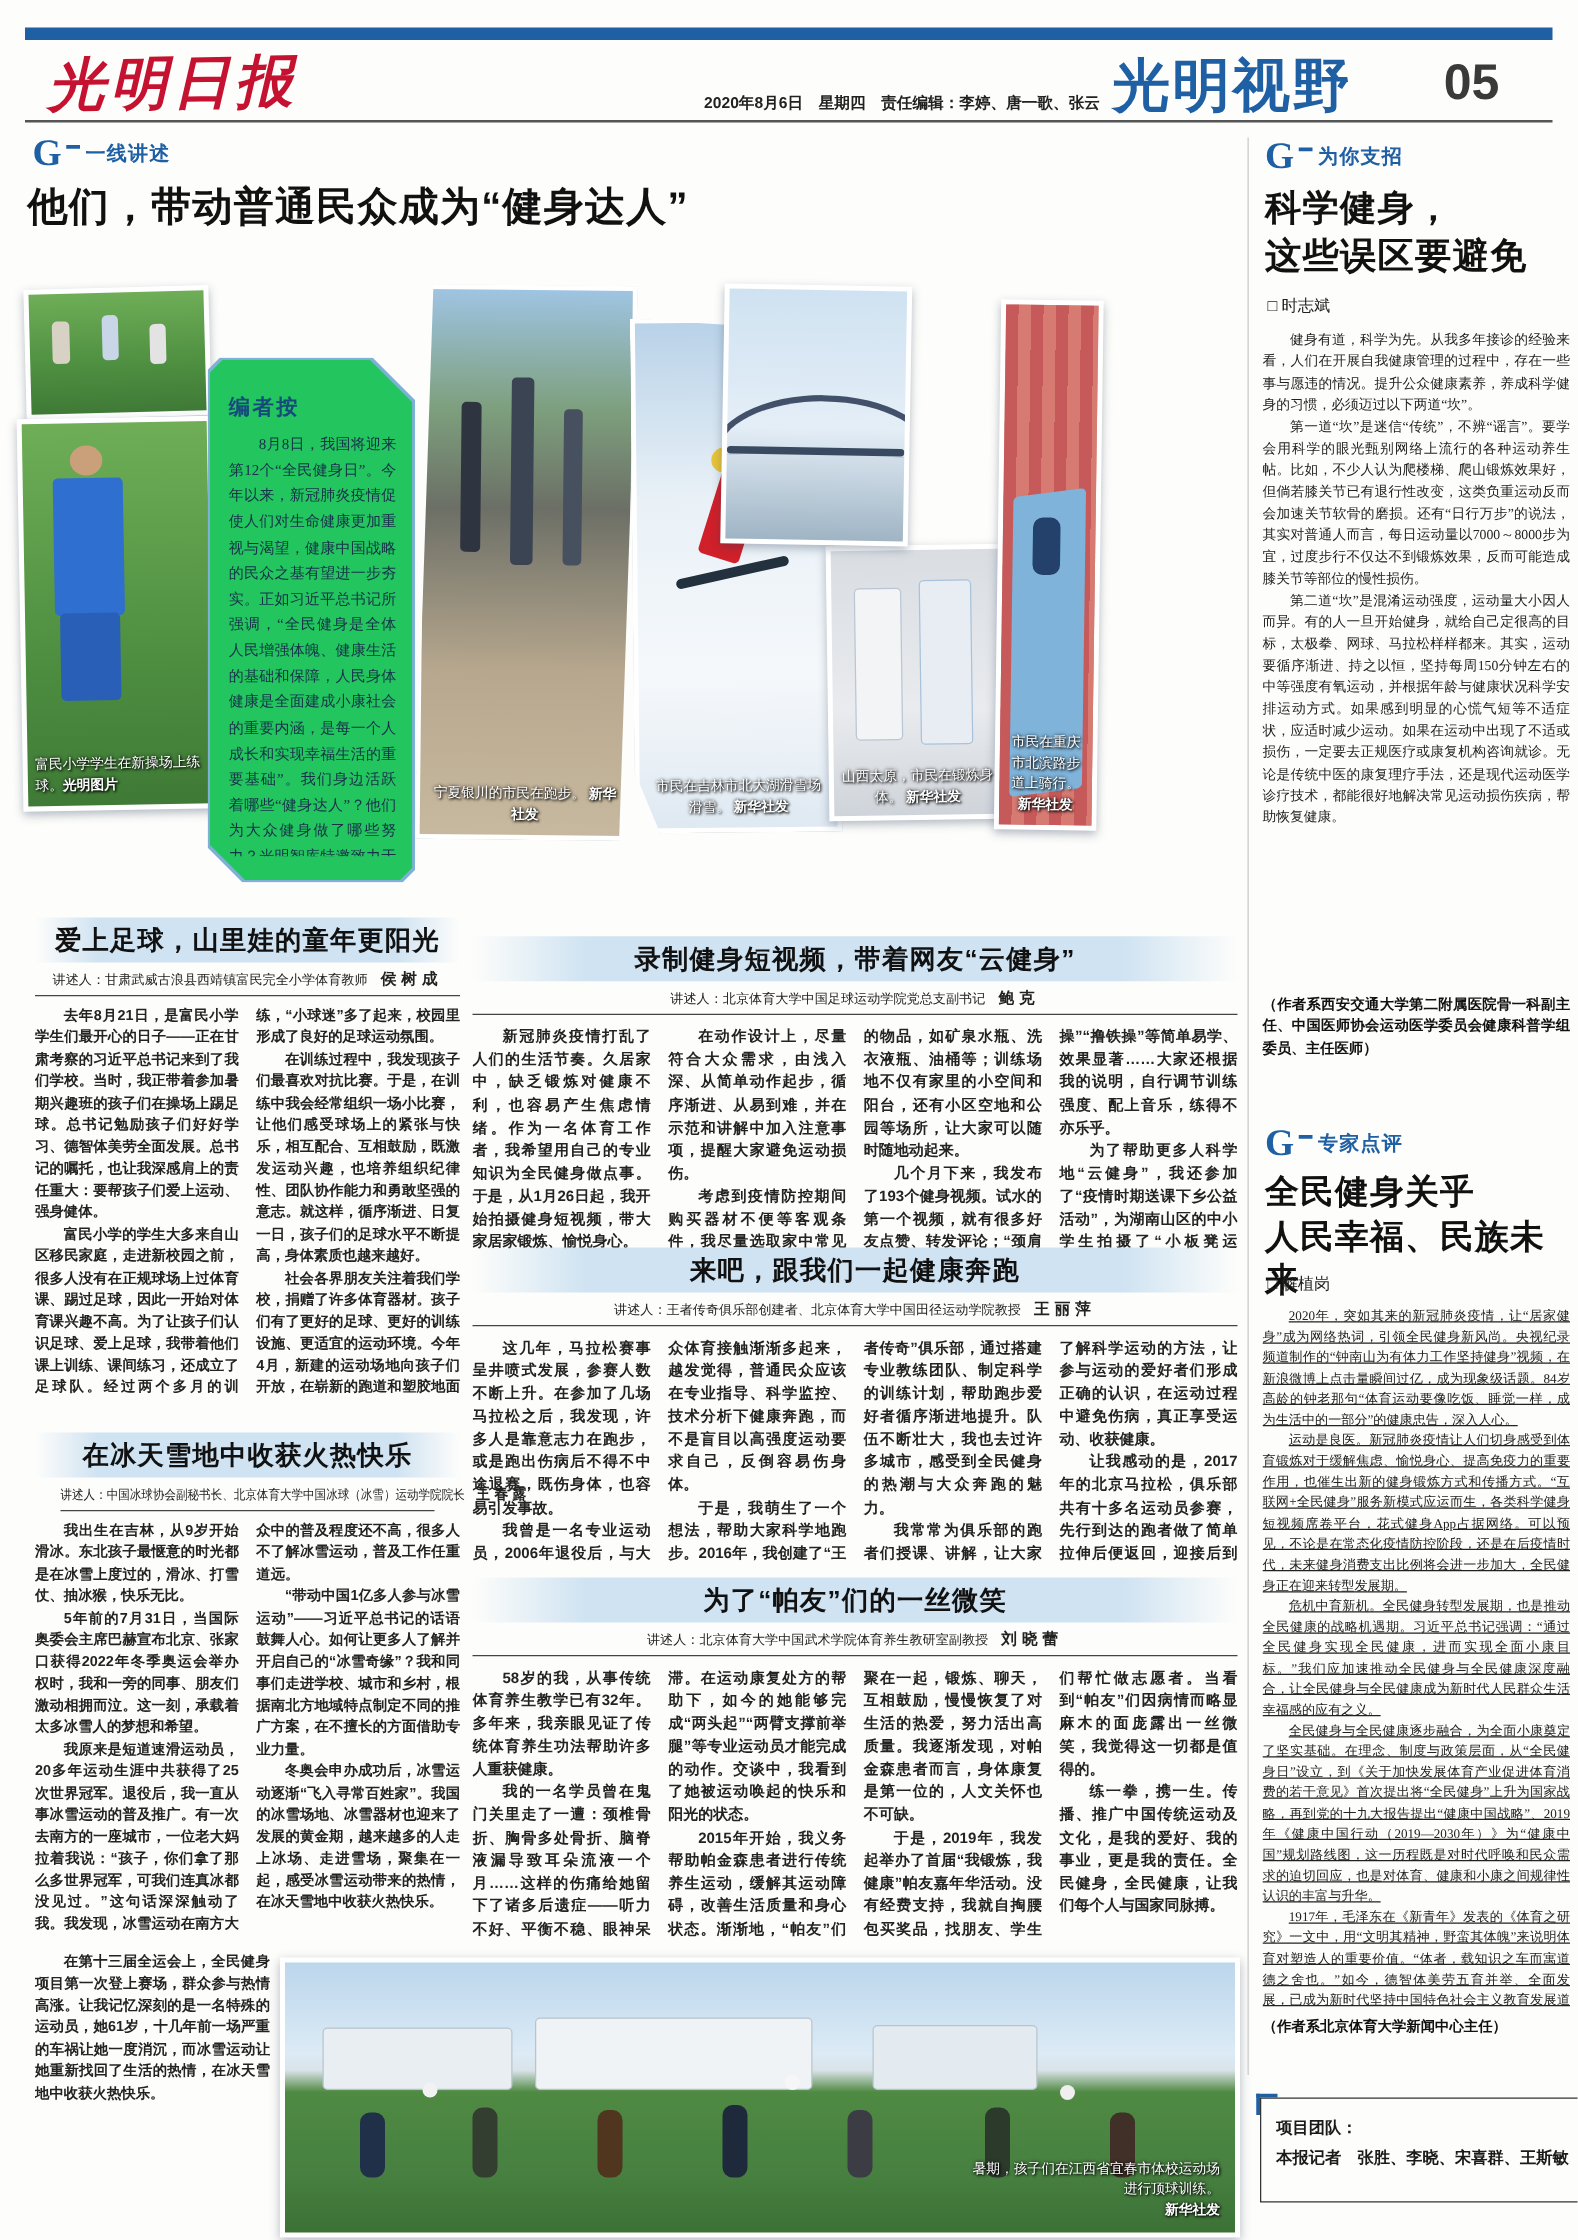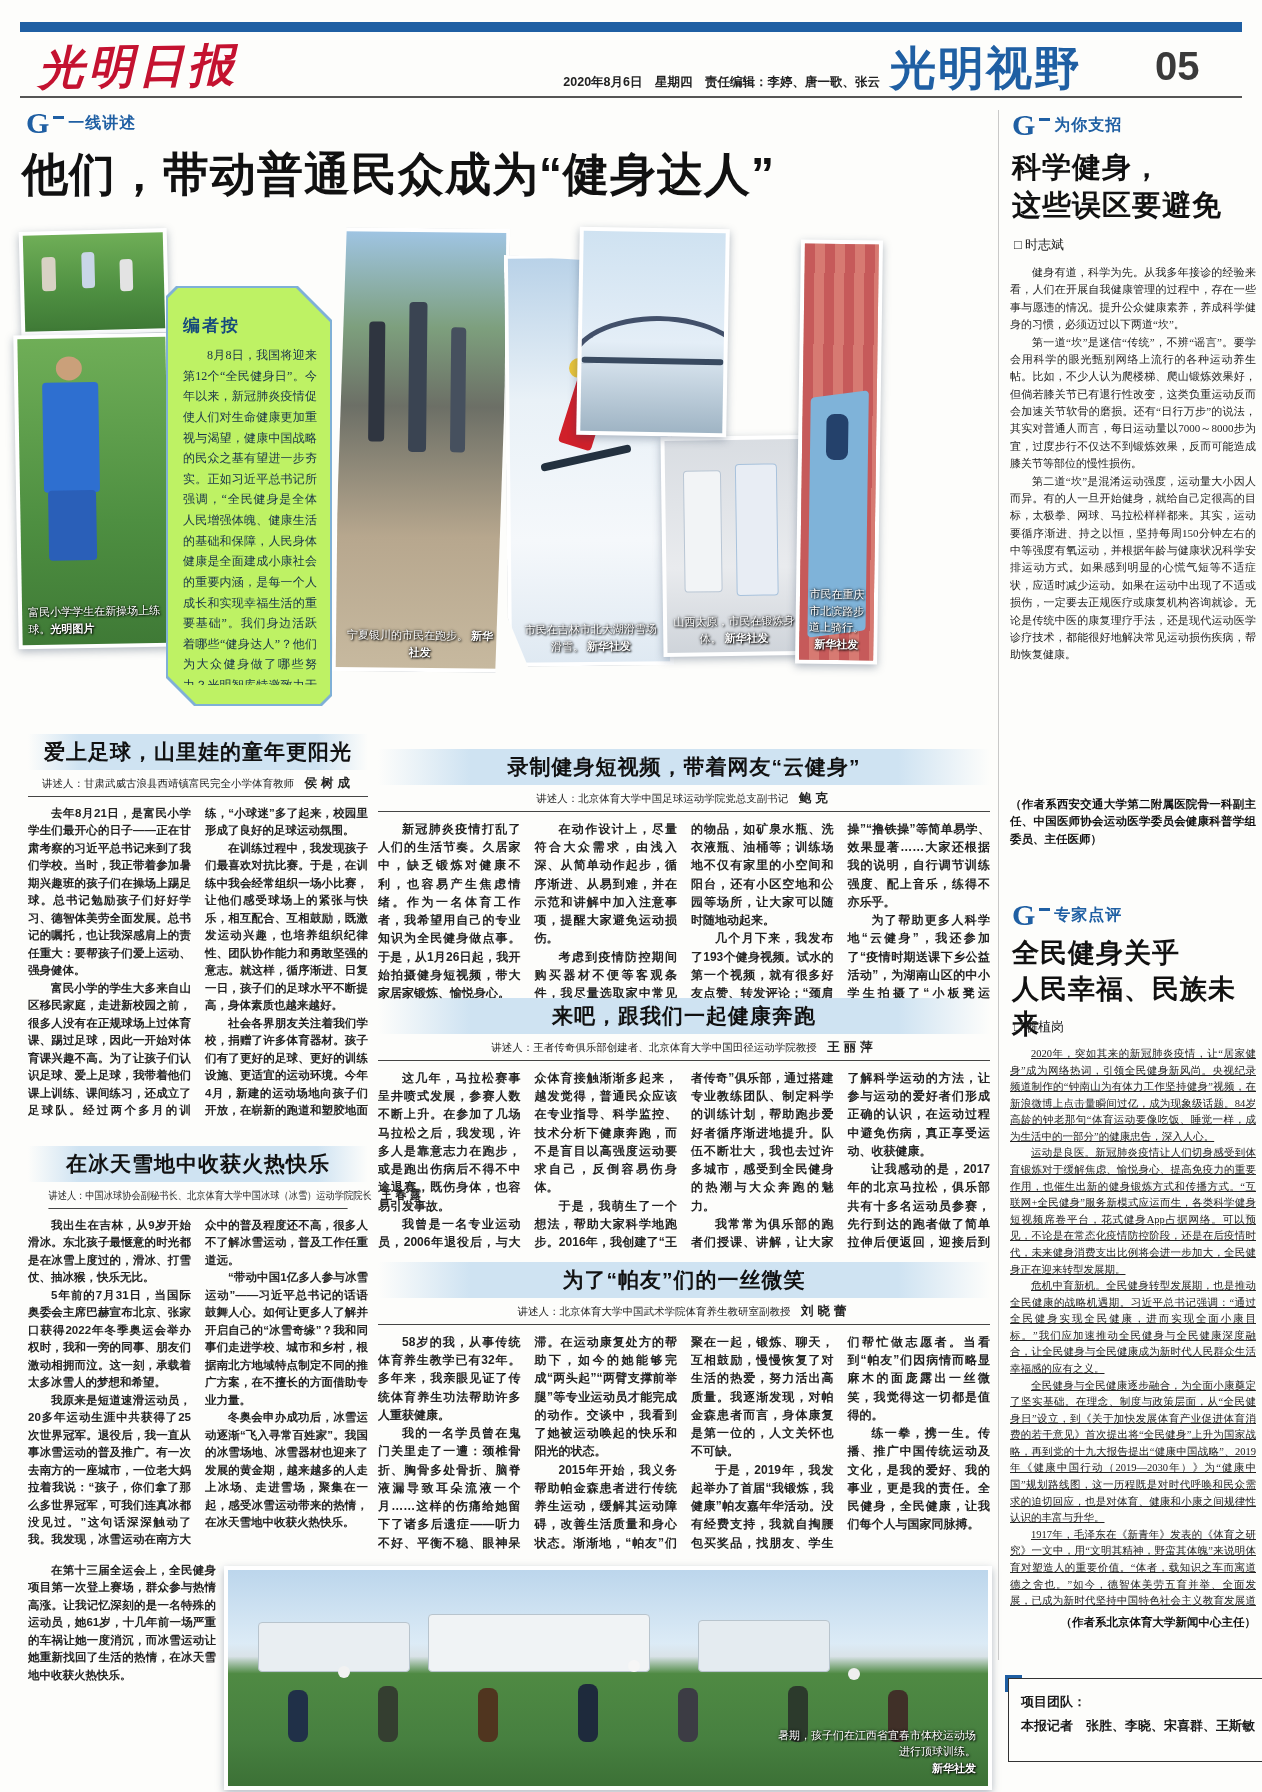--- a/index.html
+++ b/index.html
@@ -11,29 +11,29 @@
   .dateline{left:470px;top:74px;width:410px;text-align:right;font-size:12.5px;font-weight:bold;color:#222;}
   .section-title{left:890px;top:38px;font-family:"Liberation Serif",serif;font-weight:900;font-size:46px;color:#1f5fa3;letter-spacing:2px;}
   .page-num{left:1155px;top:44px;font-size:40px;font-weight:bold;color:#3a3a3a;}
   .head-rule{left:20px;top:96px;width:1222px;height:2px;background:#555;}
   
   .kicker{display:flex;align-items:center;gap:4px;color:#1f5fa3;font-weight:bold;}
   .gmark{font-family:"Liberation Serif",serif;font-weight:900;font-size:30px;line-height:1;color:#1f5fa3;}
   .gdash{width:11px;height:3px;background:#1f5fa3;display:inline-block;margin-top:-12px;}
   .kicker .klabel{font-size:16px;letter-spacing:1px;}
   
-  .headline{left:22px;top:144px;width:860px;font-weight:900;font-size:46px;letter-spacing:1px;color:#111;font-family:"Liberation Sans",sans-serif;white-space:nowrap;}
+  .headline{left:22px;top:144px;width:860px;font-weight:900;font-size:32px;letter-spacing:1px;color:#111;font-family:"Liberation Sans",sans-serif;white-space:nowrap;}
   
   .tile{position:absolute;background:#fff;padding:4px;box-shadow:0 3px 8px rgba(40,60,90,.35);}
   .ph{width:100%;height:100%;position:relative;overflow:hidden;}
   .cap{position:absolute;font-size:11px;line-height:1.5;color:#fff;text-shadow:0 0 3px #000,1px 1px 2px #000;}
   .cap b{font-weight:bold;}
   
   .ed-outer{left:166px;top:286px;width:166px;height:420px;background:#7fb0d6;clip-path:polygon(0 10px,10px 0,calc(100% - 34px) 0,100% 34px,100% calc(100% - 10px),calc(100% - 10px) 100%,28px 100%,0 calc(100% - 28px));z-index:6;}
-  .ed-inner{position:absolute;left:2px;top:2px;right:2px;bottom:2px;background:#bef264;clip-path:polygon(0 10px,10px 0,calc(100% - 34px) 0,100% 34px,100% calc(100% - 10px),calc(100% - 10px) 100%,28px 100%,0 calc(100% - 28px));padding:26px 13px 10px 15px;box-sizing:border-box;}
+  .ed-inner{position:absolute;left:2px;top:2px;right:2px;bottom:2px;background:#22c55e;clip-path:polygon(0 10px,10px 0,calc(100% - 34px) 0,100% 34px,100% calc(100% - 10px),calc(100% - 10px) 100%,28px 100%,0 calc(100% - 28px));padding:26px 13px 10px 15px;box-sizing:border-box;}
   .ed-title{font-size:17px;font-weight:bold;color:#164a7c;margin-bottom:8px;letter-spacing:2px;}
   .ed-body{font-family:"Liberation Serif",serif;font-size:12px;line-height:1.72;color:#17314a;text-align:justify;text-indent:2em;}
   
   .art{position:absolute;}
   .band{text-align:center;font-weight:900;font-size:21px;color:#111;padding:4px 0;background:linear-gradient(90deg,rgba(207,227,242,0) 0%,#cfe3f2 15%,#cfe3f2 85%,rgba(207,227,242,0) 100%);letter-spacing:1px;font-family:"Liberation Sans",sans-serif;}
   .byline{font-size:10.5px;color:#222;text-align:center;padding:5px 0 4px 0;border-bottom:1.5px solid #444;white-space:nowrap;}
   .byline .nar{font-weight:bold;font-size:12.5px;letter-spacing:4px;font-family:"Liberation Serif",serif;}
   .body{margin-top:8px;text-align:justify;font-size:11.5px;line-height:1.52;color:#232323;overflow:hidden;column-gap:14px;font-weight:bold;}
   .cols2{column-count:2;}
   .cols4{column-count:4;font-size:12px;}
@@ -272,18 +272,18 @@
   <div>人民幸福、民族未来</div>
 </div>
 <div class="abs sb-author" style="left:1014px;top:1018px;">□ 解植岗</div>
 <div class="abs sb-body" style="left:1010px;top:1046px;width:246px;height:562px;font-size:10.5px;text-decoration:underline;">
   <p>2020年，突如其来的新冠肺炎疫情，让“居家健身”成为网络热词，引领全民健身新风尚。央视纪录频道制作的“钟南山为有体力工作坚持健身”视频，在新浪微博上点击量瞬间过亿，成为现象级话题。84岁高龄的钟老那句“体育运动要像吃饭、睡觉一样，成为生活中的一部分”的健康忠告，深入人心。</p>
   <p>运动是良医。新冠肺炎疫情让人们切身感受到体育锻炼对于缓解焦虑、愉悦身心、提高免疫力的重要作用，也催生出新的健身锻炼方式和传播方式。“互联网+全民健身”服务新模式应运而生，各类科学健身短视频席卷平台，花式健身App占据网络。可以预见，不论是在常态化疫情防控阶段，还是在后疫情时代，未来健身消费支出比例将会进一步加大，全民健身正在迎来转型发展期。</p>
   <p>危机中育新机。全民健身转型发展期，也是推动全民健康的战略机遇期。习近平总书记强调：“通过全民健身实现全民健康，进而实现全面小康目标。”我们应加速推动全民健身与全民健康深度融合，让全民健身与全民健康成为新时代人民群众生活幸福感的应有之义。</p>
   <p>全民健身与全民健康逐步融合，为全面小康奠定了坚实基础。在理念、制度与政策层面，从“全民健身日”设立，到《关于加快发展体育产业促进体育消费的若干意见》首次提出将“全民健身”上升为国家战略，再到党的十九大报告提出“健康中国战略”、2019年《健康中国行动（2019—2030年）》为“健康中国”规划路线图，这一历程既是对时代呼唤和民众需求的迫切回应，也是对体育、健康和小康之间规律性认识的丰富与升华。</p>
   <p>1917年，毛泽东在《新青年》发表的《体育之研究》一文中，用“文明其精神，野蛮其体魄”来说明体育对塑造人的重要价值。“体者，载知识之车而寓道德之舍也。”如今，德智体美劳五育并举、全面发展，已成为新时代坚持中国特色社会主义教育发展道路、培养全面发展的社会主义建设者和接班人的基本路径和必然要求。全民健身，关乎人民幸福，关乎民族未来。</p>
 </div>
-<div class="abs sb-attr" style="left:1010px;top:1614px;width:246px;text-align:right;">（作者系北京体育大学新闻中心主任）</div>
+<div class="abs sb-attr" style="left:1010px;top:1614px;width:246px;text-align:left;">（作者系北京体育大学新闻中心主任）</div>
 
 <div class="abs team">
   <div class="tl">项目团队：</div>
   <div class="tm">本报记者　张胜、李晓、宋喜群、王斯敏</div>
 </div>
 
 </body></html>

